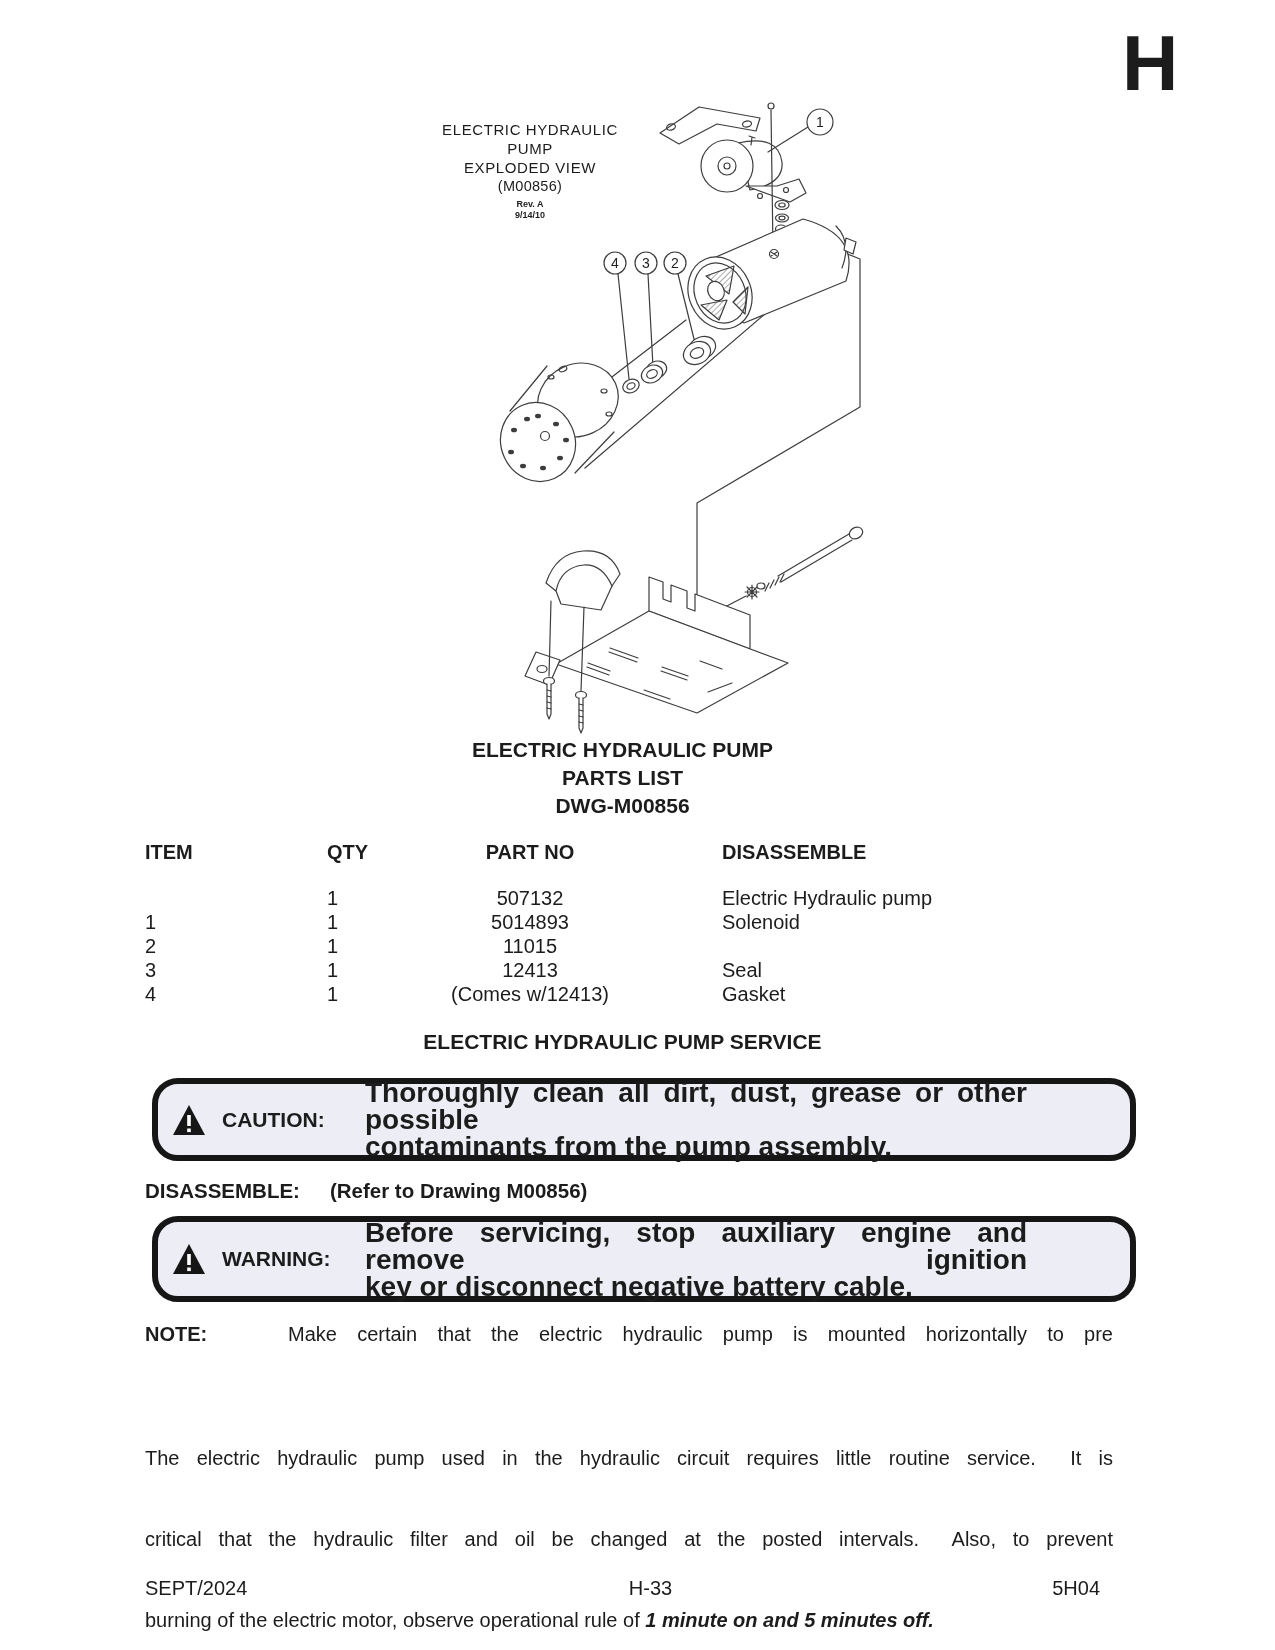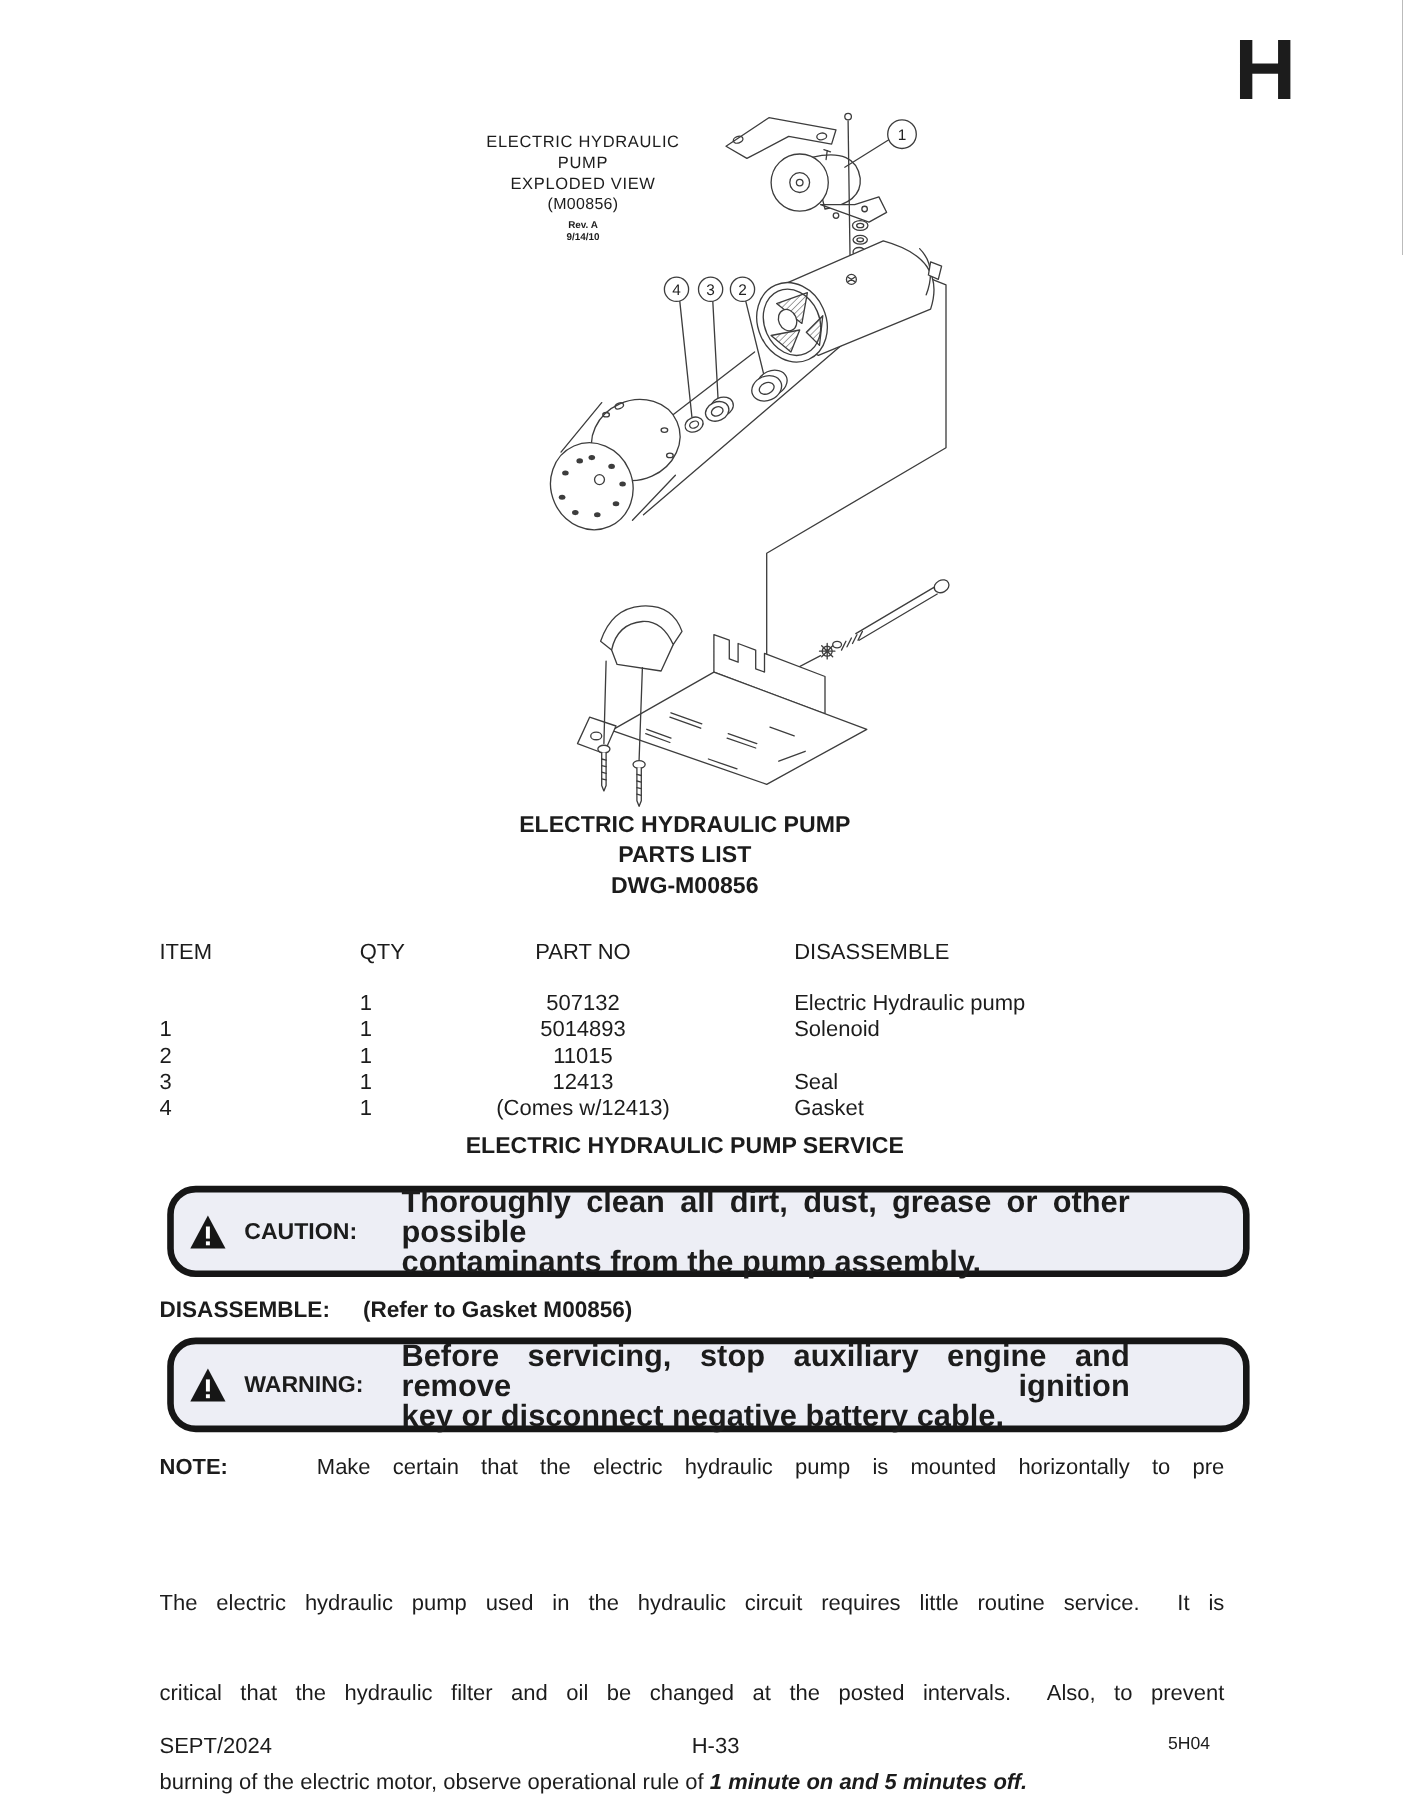--- a/index.html
+++ b/index.html
@@ -20,21 +20,21 @@
   .dt-rev{margin-top:3px;}
   
   .center-head{left:0;width:1245px;text-align:center;font-weight:bold;font-size:21px;line-height:28px;}
   .parts-heading{top:736px;}
   .service-heading{top:1028px;}
   
   .parts-table{left:145px;top:840px;width:975px;font-size:20px;}
   .ptr{display:grid;grid-template-columns:182px 113px 180px 1fr;line-height:24px;}
   .ptr .c-part{text-align:center;}
   .ptr .c-desc{padding-left:102px;}
-  .pt-head{font-weight:normal;margin-top:14px;}
+  .pt-head{font-weight:bold;}
   .pt-head .c-part{text-align:center;}
   .pt-body{margin-top:22px;}
   
   .alert-box{
     left:152px;width:958px;background:#edeef5;
     border:6px solid #161616;border-radius:26px;
     display:flex;align-items:center;padding-left:14px;box-sizing:content-box;
   }
   .caution-box{top:1078px;height:71px;}
   .warning-box{top:1216px;height:74px;}
@@ -48,21 +48,21 @@
   
   .note{left:145px;top:1321px;display:flex;font-size:20px;line-height:27px;}
   .note-label{font-weight:bold;width:143px;flex:0 0 143px;}
   .note-body{width:825px;}
   
   .body-para{left:145px;top:1391px;width:968px;font-size:20px;line-height:27px;white-space:pre-wrap;}
   .body-para .em{font-weight:bold;font-style:italic;}
   
   .footer-left{left:145px;top:1577px;font-size:20px;}
   .footer-center{left:0;width:1245px;text-align:center;top:1577px;font-size:20px;padding-left:28px;}
-  .footer-right{right:175px;top:1577px;font-size:16px;}
+  .footer-right{right:175px;top:1577px;font-size:20px;}
   svg{display:block;}
 </style>
 </head>
 <body>
 
 <div class="page">
 
   <div class="abs section-letter">H</div>
 
   <div class="abs diagram-wrap">
@@ -289,21 +289,21 @@
       </svg>
     </span>
     <span class="alert-label">CAUTION:</span>
     <span class="alert-text">
       <span class="jline" style="display:block">Thoroughly clean all dirt, dust, grease or other possible</span>
       <span style="display:block">contaminants from the pump assembly.</span>
     </span>
   </div>
 
   <div class="abs disassemble">
-    <span>DISASSEMBLE:</span><span class="d-text">(Refer to Gasket M00856)</span>
+    <span>DISASSEMBLE:</span><span class="d-text">(Refer to Drawing M00856)</span>
   </div>
 
   <div class="abs alert-box warning-box">
     <span class="tri-icon">
       <svg width="34" height="32" viewBox="0 0 34 32">
         <polygon points="17,1 33,31 1,31" fill="#161616"></polygon>
         <rect x="15.2" y="11" width="3.6" height="11" fill="#fff"></rect>
         <rect x="15.2" y="24.5" width="3.6" height="3.6" fill="#fff"></rect>
       </svg>
     </span>

